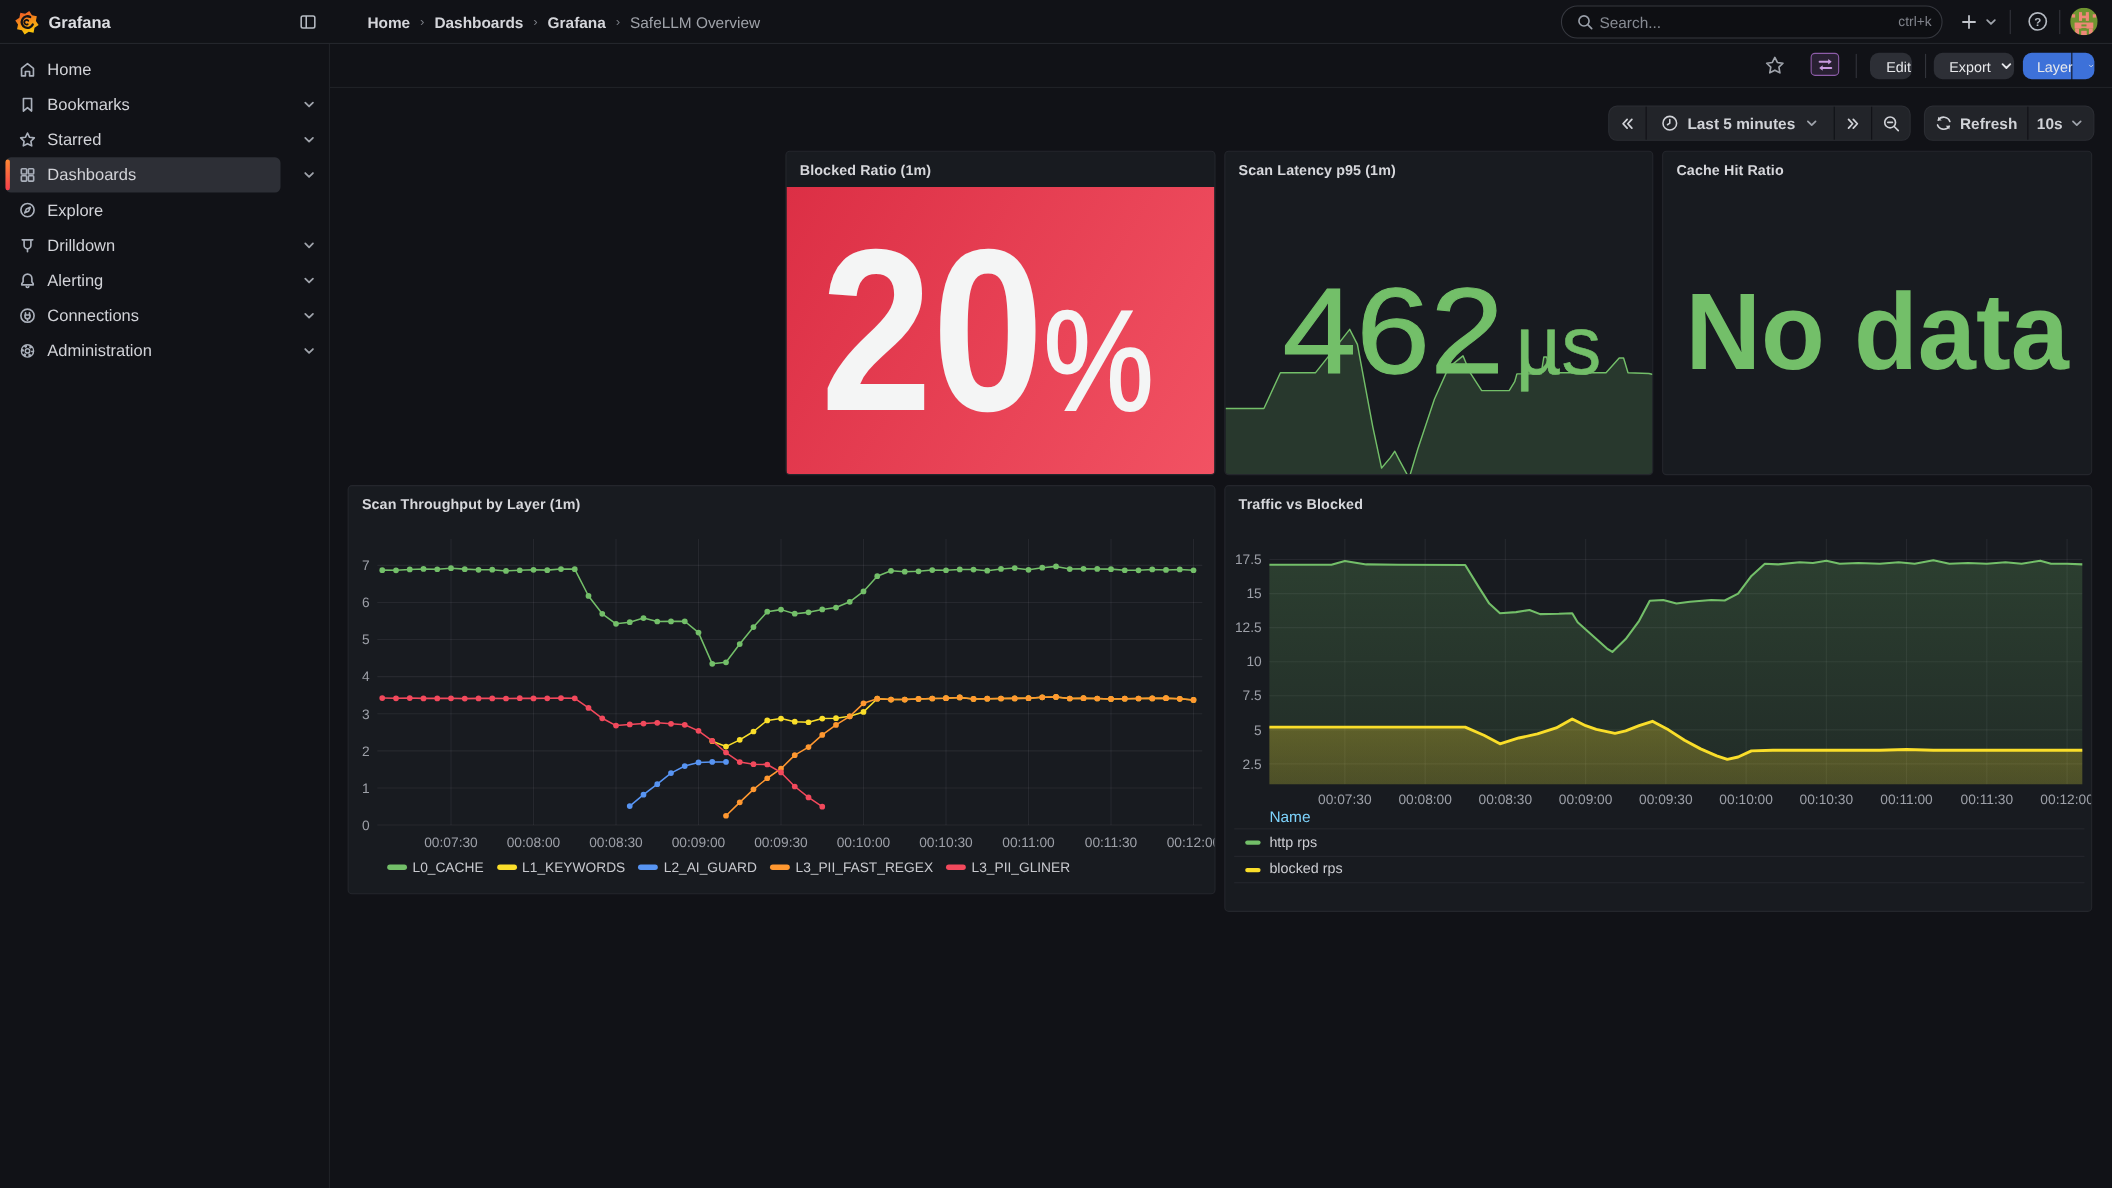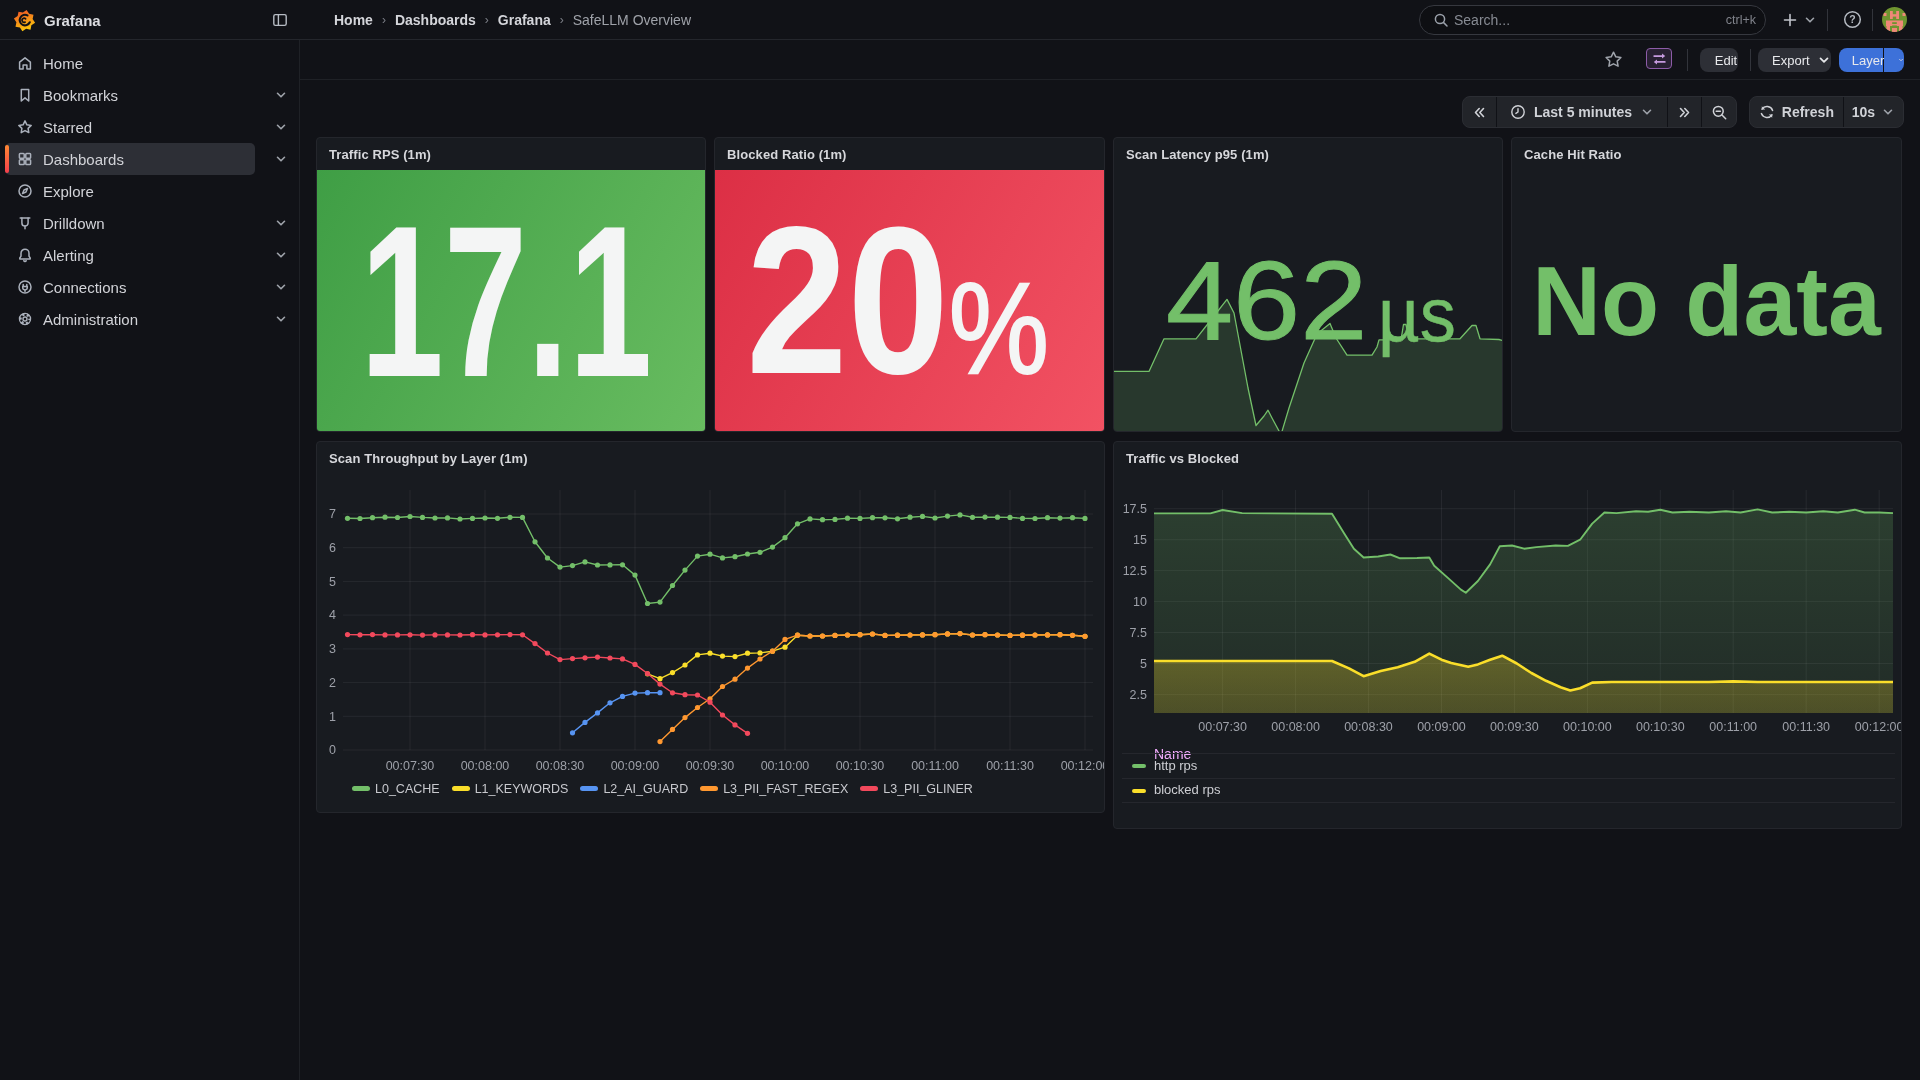--- a/index.html
+++ b/index.html
@@ -266,26 +266,20 @@
       </div>
       <div class="gdiv"></div>
   <div class="gseg" style="width:60px;gap:6px">
         <span style="font-weight:bold;font-size:14px">10s</span>
         <span style="margin-top:2px"><svg width="14" height="14" viewBox="0 0 14 14">
             <path d="M3.5 5.3 7 8.8l3.5-3.5" fill="none" stroke="#9fa3ab" stroke-width="1.6" stroke-linecap="round" stroke-linejoin="round"></path>
           </svg></span>
       </div>
 </div>
 
-<div class="panel" style="left:316px;top:137px;width:390px;height:295px">
-  <div class="ptitle">Traffic RPS (1m)</div>
-  <div class="statbg" style="background:linear-gradient(120deg,#3f9e45,#68bc60)">
-    <div class="bigval" id="v1" style="font-size:216px;font-weight:bold;transform:scaleX(0.694);margin-left:-9px">17.1</div>
-  </div>
-</div>
 <div class="panel" style="left:714px;top:137px;width:391px;height:295px">
   <div class="ptitle">Blocked Ratio (1m)</div>
   <div class="statbg" style="background:linear-gradient(120deg,#dc2f45,#f25263)">
     <div class="bigval" id="v2" style="font-size:210px;font-weight:bold;display:flex;align-items:baseline;transform:scaleX(0.867);margin-left:-23px">20<span style="font-size:130px;font-weight:normal;-webkit-text-stroke:2px #f4f5f5">%</span></div>
   </div>
 </div>
 <div class="panel" style="left:1113px;top:137px;width:390px;height:295px">
   <div class="ptitle">Scan Latency p95 (1m)</div>
   <svg width="390" height="295" viewBox="0 0 390 295" style="position:absolute;left:0;top:0">
         <path d="M0 233.4 L35 233.4 L50 200.8 L82 200.8 L100 178 L113 161.4 L120 175 L134 250 L142 287.5 L150 278 L154 272.2 L158 280 L167 296.7 L175 270 L190 225 L203 196 L216 185.5 L222 200 L233 217.1 L258 217.1 L263 209 L265 201.9 L287 201.9 L289.5 186.5 L292 186.5 L295 200.8 L340 200.8 L346 200.8 L358 187.5 L362 187.5 L366 200.8 L385 201.5 L390 202.9 L390 295 L0 295 Z" fill="rgba(115,191,105,0.18)"></path>
@@ -583,21 +577,21 @@
         <text x="473.4" y="289" text-anchor="middle" class="ax">00:10:00</text>
         <text x="546.3" y="289" text-anchor="middle" class="ax">00:10:30</text>
         <text x="619.2" y="289" text-anchor="middle" class="ax">00:11:00</text>
         <text x="692.2" y="289" text-anchor="middle" class="ax">00:11:30</text>
         <text x="765.2" y="289" text-anchor="middle" class="ax">00:12:00</text>
         <path d="M40.0 71.4 L96.4 71.4 L108.6 68.0 L128.1 71.1 L157.2 71.4 L218.0 71.7 L230.2 91.5 L239.9 106.7 L249.6 115.5 L264.2 114.5 L276.4 112.5 L286.1 116.3 L303.1 116.0 L315.3 115.5 L320.2 123.7 L334.7 136.6 L346.9 147.6 L351.8 150.7 L363.9 139.0 L376.1 122.4 L385.8 104.2 L398.0 103.5 L410.1 106.7 L422.3 105.1 L441.7 103.5 L453.9 103.9 L466.1 97.7 L478.2 81.6 L490.4 70.5 L502.5 71.1 L522.0 69.2 L534.1 69.8 L546.3 67.7 L558.5 70.5 L575.5 69.8 L594.9 70.5 L612.0 69.2 L626.6 70.5 L643.6 67.4 L658.2 70.5 L675.2 69.8 L692.2 70.5 L709.2 69.2 L723.8 70.5 L740.8 67.7 L750.6 70.5 L765.2 70.5 L779.0 71.1 L779.0 271.0 L40.0 271.0 Z" fill="url(#gfill)"></path>
         <path d="M40.0 219.0 L218.0 219.0 L235.0 226.4 L249.6 234.2 L266.7 228.9 L283.7 225.2 L300.7 219.8 L315.3 211.6 L327.5 217.7 L337.2 221.0 L354.2 224.7 L363.9 222.4 L376.1 217.7 L388.2 213.7 L402.8 221.5 L417.4 231.0 L432.0 238.8 L446.6 245.2 L456.3 248.4 L466.1 246.2 L478.2 240.6 L497.7 240.0 L594.9 240.0 L619.3 239.4 L643.6 240.0 L779.0 240.0 L779.0 271.0 L40.0 271.0 Z" fill="url(#yfill)"></path>
         <path d="M40.0 71.4 L96.4 71.4 L108.6 68.0 L128.1 71.1 L157.2 71.4 L218.0 71.7 L230.2 91.5 L239.9 106.7 L249.6 115.5 L264.2 114.5 L276.4 112.5 L286.1 116.3 L303.1 116.0 L315.3 115.5 L320.2 123.7 L334.7 136.6 L346.9 147.6 L351.8 150.7 L363.9 139.0 L376.1 122.4 L385.8 104.2 L398.0 103.5 L410.1 106.7 L422.3 105.1 L441.7 103.5 L453.9 103.9 L466.1 97.7 L478.2 81.6 L490.4 70.5 L502.5 71.1 L522.0 69.2 L534.1 69.8 L546.3 67.7 L558.5 70.5 L575.5 69.8 L594.9 70.5 L612.0 69.2 L626.6 70.5 L643.6 67.4 L658.2 70.5 L675.2 69.8 L692.2 70.5 L709.2 69.2 L723.8 70.5 L740.8 67.7 L750.6 70.5 L765.2 70.5 L779.0 71.1" fill="none" stroke="#73BF69" stroke-width="1.9" stroke-linejoin="round"></path>
         <path d="M40.0 219.0 L218.0 219.0 L235.0 226.4 L249.6 234.2 L266.7 228.9 L283.7 225.2 L300.7 219.8 L315.3 211.6 L327.5 217.7 L337.2 221.0 L354.2 224.7 L363.9 222.4 L376.1 217.7 L388.2 213.7 L402.8 221.5 L417.4 231.0 L432.0 238.8 L446.6 245.2 L456.3 248.4 L466.1 246.2 L478.2 240.6 L497.7 240.0 L594.9 240.0 L619.3 239.4 L643.6 240.0 L779.0 240.0" fill="none" stroke="#FADE2A" stroke-width="2.6" stroke-linejoin="round"></path>
       </svg>
-  <div class="abs" style="left:40px;top:304px;font-size:14px;color:#f0abfc">Name</div>
+  <div class="abs" style="left:40px;top:292px;font-size:14px;color:#7dd3fc">Name</div>
   <div class="abs" style="left:8px;top:311px;width:773px;height:1px;background:#25272d"></div>
   <div class="abs" style="left:18px;top:322px;width:14px;height:4px;border-radius:2px;background:#73BF69"></div>
   <div class="abs" style="left:40px;top:316px;font-size:13px;color:#cdced3">http rps</div>
   <div class="abs" style="left:8px;top:336px;width:773px;height:1px;background:#25272d"></div>
   <div class="abs" style="left:18px;top:347px;width:14px;height:4px;border-radius:2px;background:#FADE2A"></div>
   <div class="abs" style="left:40px;top:340px;font-size:13px;color:#cdced3">blocked rps</div>
   <div class="abs" style="left:8px;top:360px;width:773px;height:1px;background:#25272d"></div>
 </div>
 
 </div>

